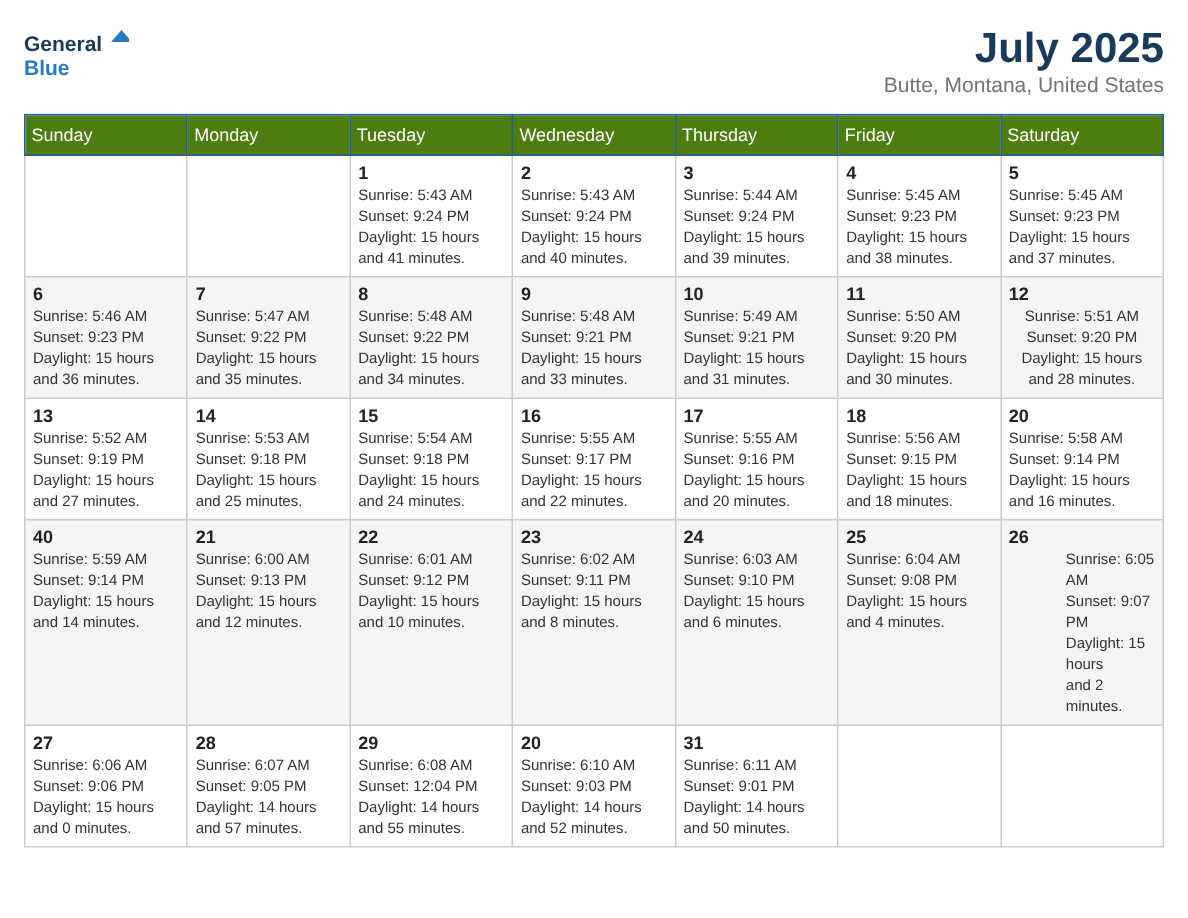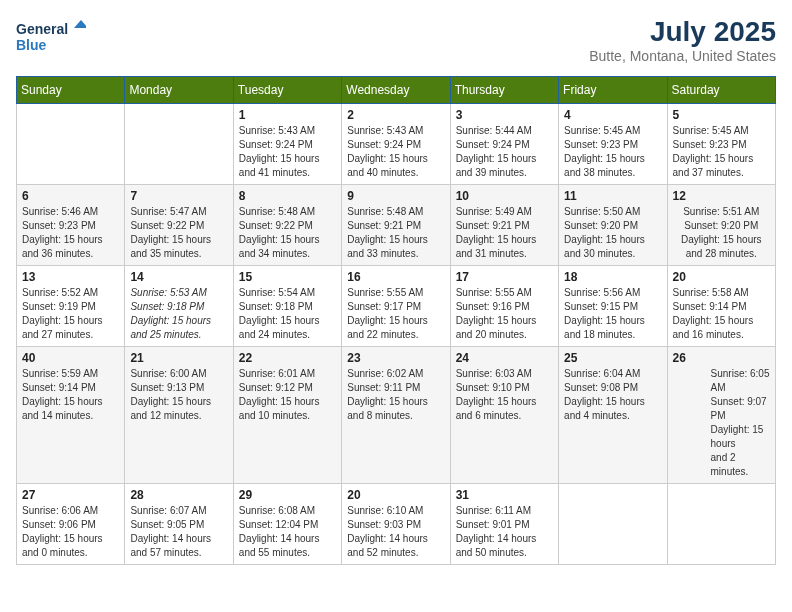--- a/index.html
+++ b/index.html
@@ -199,21 +199,21 @@
       <tr>
         <td>
           <span class="day-num">13</span>
           <div class="day-info" style="white-space: pre-line;">Sunrise: 5:52 AM
 Sunset: 9:19 PM
 Daylight: 15 hours
 and 27 minutes.</div>
         </td>
         <td>
           <span class="day-num">14</span>
-          <div class="day-info" style="white-space: pre-line; font-style: italic;">Sunrise: 5:53 AM
+          <div class="day-info" style="white-space: pre-line;">Sunrise: 5:53 AM
 Sunset: 9:18 PM
 Daylight: 15 hours
 and 25 minutes.</div>
         </td>
         <td>
           <span class="day-num">15</span>
           <div class="day-info" style="white-space: pre-line;">Sunrise: 5:54 AM
 Sunset: 9:18 PM
 Daylight: 15 hours
 and 24 minutes.</div>

